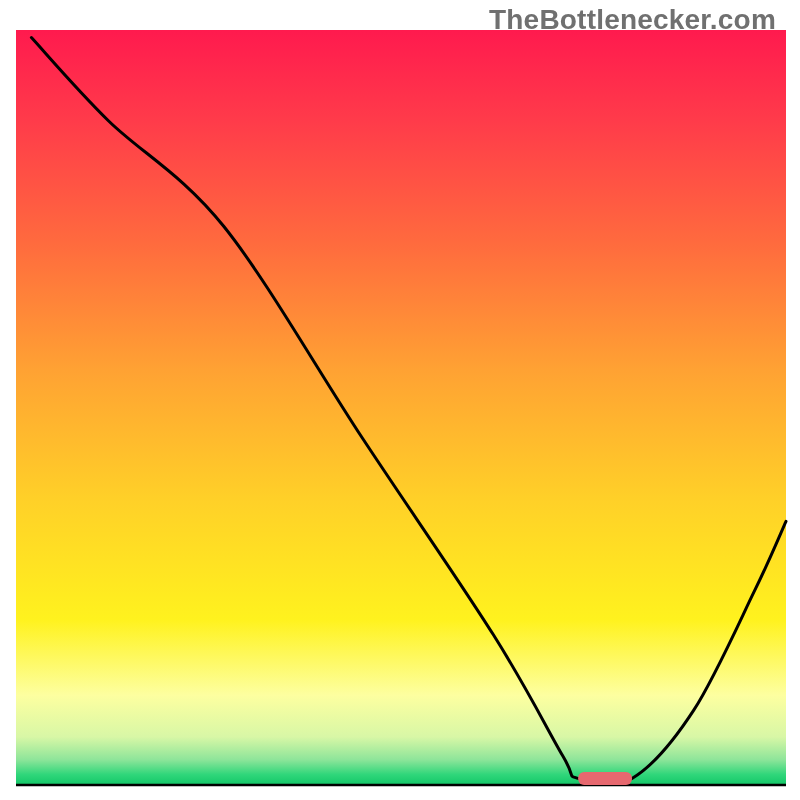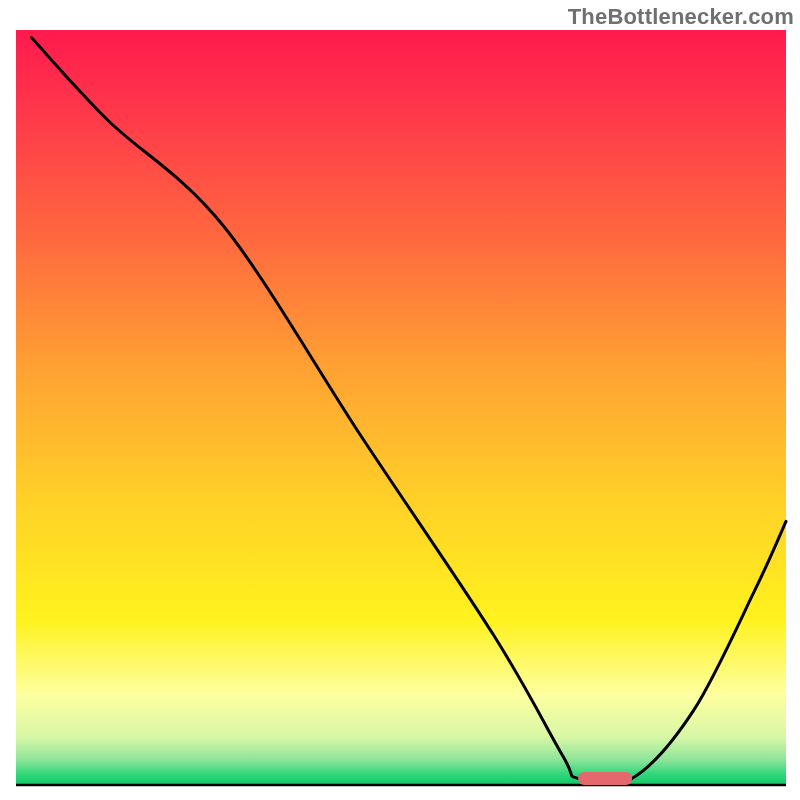--- a/index.html
+++ b/index.html
@@ -12,22 +12,22 @@
     font-family: Arial, Helvetica, sans-serif;
   }
   .stage {
     position: relative;
     width: 800px;
     height: 800px;
   }
   .watermark {
     position: absolute;
     top: 4px;
-    right: 6px;
-    font-size: 22px;
+    right: 24px;
+    font-size: 28px;
     font-weight: 600;
     color: #707070;
     letter-spacing: 0.2px;
   }
   svg { display: block; }
 </style>
 </head>
 <body>
 
 <div class="stage">

